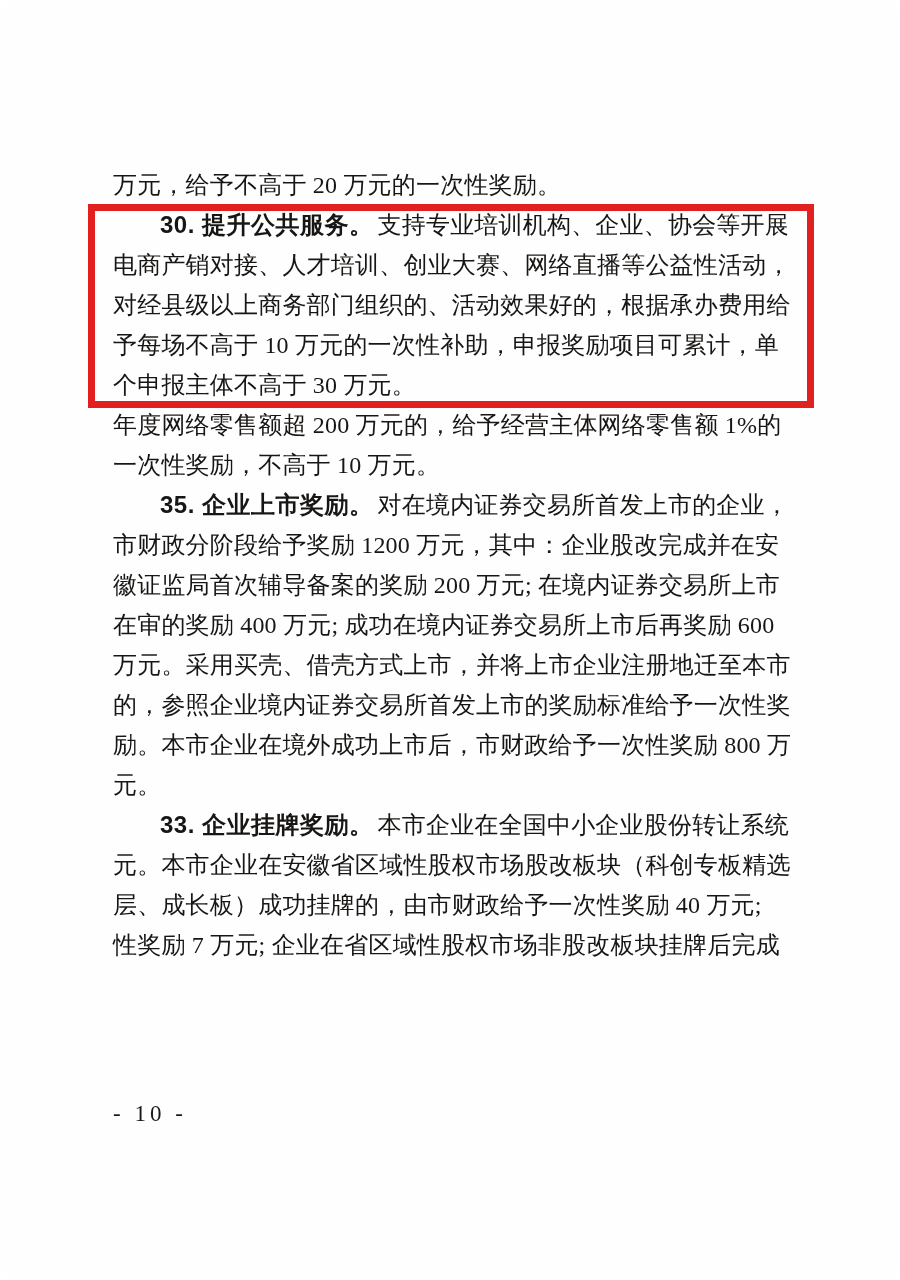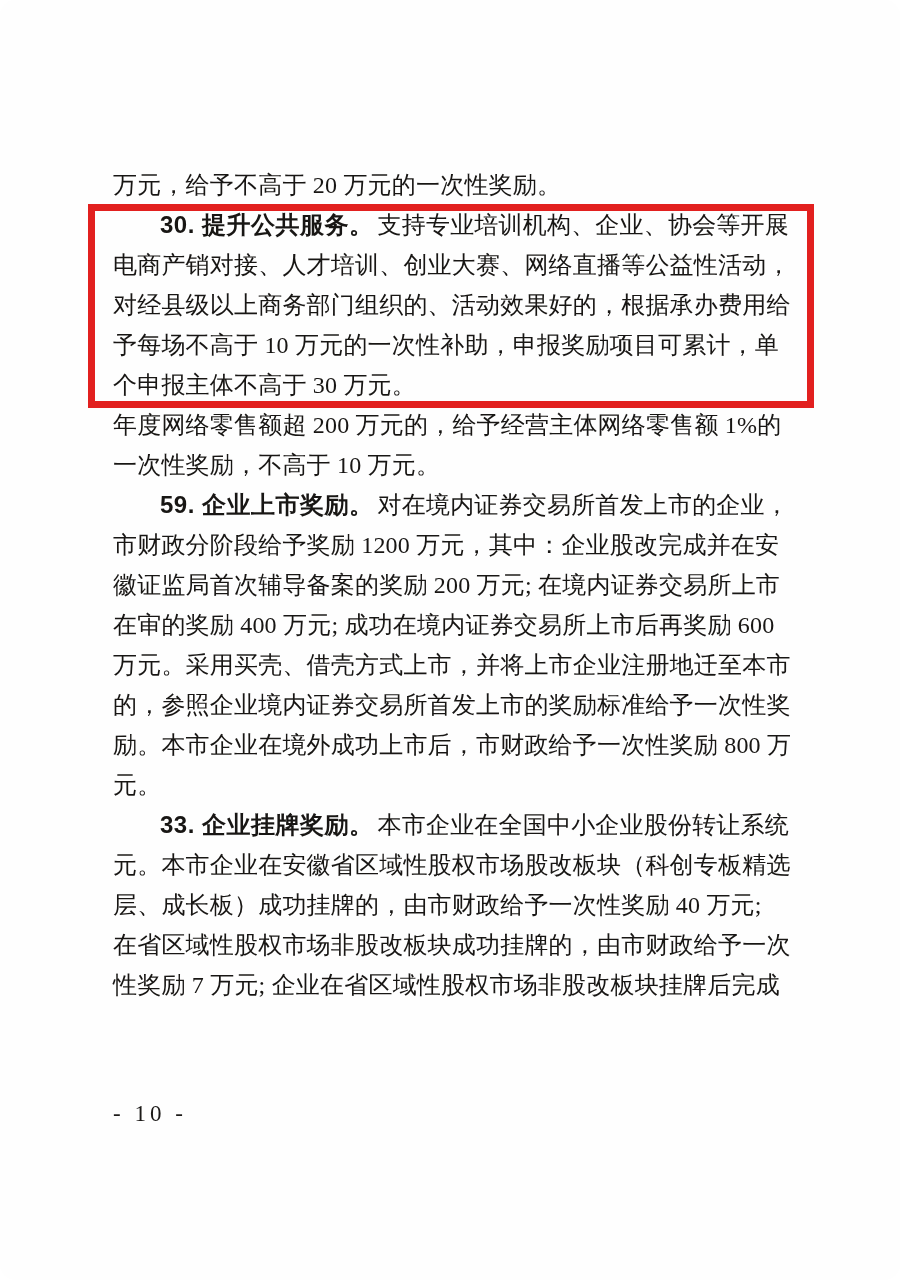--- a/index.html
+++ b/index.html
@@ -65,29 +65,28 @@
 <div class="page">
   <div class="textblock">
       <div class="line"><span class="body-text">万元，给予不高于 20 万元的一次性奖励。</span></div>
       <div class="line indent"><span class="head">30. 提升公共服务。</span><span class="body-text">支持专业培训机构、企业、协会等开展</span></div>
       <div class="line"><span class="body-text">电商产销对接、人才培训、创业大赛、网络直播等公益性活动，</span></div>
       <div class="line"><span class="body-text">对经县级以上商务部门组织的、活动效果好的，根据承办费用给</span></div>
       <div class="line"><span class="body-text">予每场不高于 10 万元的一次性补助，申报奖励项目可累计，单</span></div>
       <div class="line"><span class="body-text">个申报主体不高于 30 万元。</span></div>
       <div class="line"><span class="body-text">年度网络零售额超 200 万元的，给予经营主体网络零售额 1%的</span></div>
       <div class="line"><span class="body-text">一次性奖励，不高于 10 万元。</span></div>
-      <div class="line indent"><span class="head">59. 企业上市奖励。</span><span class="body-text">对在境内证券交易所首发上市的企业，</span></div>
+      <div class="line indent"><span class="head">35. 企业上市奖励。</span><span class="body-text">对在境内证券交易所首发上市的企业，</span></div>
       <div class="line"><span class="body-text">市财政分阶段给予奖励 1200 万元，其中：企业股改完成并在安</span></div>
       <div class="line"><span class="body-text">徽证监局首次辅导备案的奖励 200 万元; 在境内证券交易所上市</span></div>
       <div class="line"><span class="body-text">在审的奖励 400 万元; 成功在境内证券交易所上市后再奖励 600</span></div>
       <div class="line"><span class="body-text">万元。采用买壳、借壳方式上市，并将上市企业注册地迁至本市</span></div>
       <div class="line"><span class="body-text">的，参照企业境内证券交易所首发上市的奖励标准给予一次性奖</span></div>
       <div class="line"><span class="body-text">励。本市企业在境外成功上市后，市财政给予一次性奖励 800 万</span></div>
       <div class="line"><span class="body-text">元。</span></div>
       <div class="line indent"><span class="head">33. 企业挂牌奖励。</span><span class="body-text">本市企业在全国中小企业股份转让系统</span></div>
       <div class="line"><span class="body-text">元。本市企业在安徽省区域性股权市场股改板块（科创专板精选</span></div>
       <div class="line"><span class="body-text">层、成长板）成功挂牌的，由市财政给予一次性奖励 40 万元;</span></div>
-      <div class="line"><span class="body-text">在省区域性股权市场非股改板块成功挂牌的，由市财政给予一次</span></div>
       <div class="line"><span class="body-text">性奖励 7 万元; 企业在省区域性股权市场非股改板块挂牌后完成</span></div>
     </div>
   <div class="highlight-box" style="border-color: rgb(226, 32, 31);"></div>
   <div class="page-number">- 10 -</div>
 </div>
 
 </body></html>

